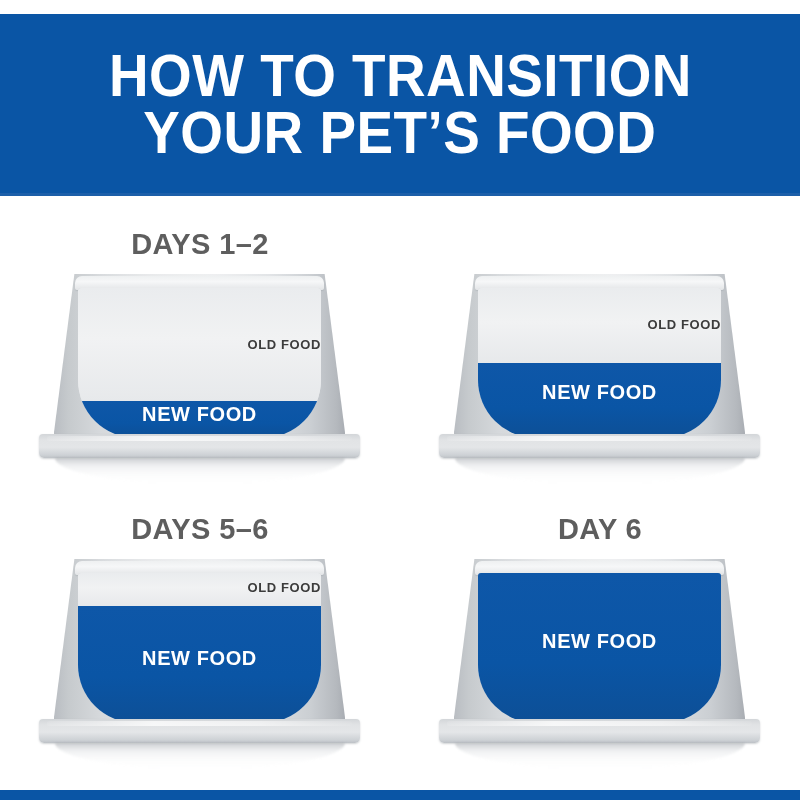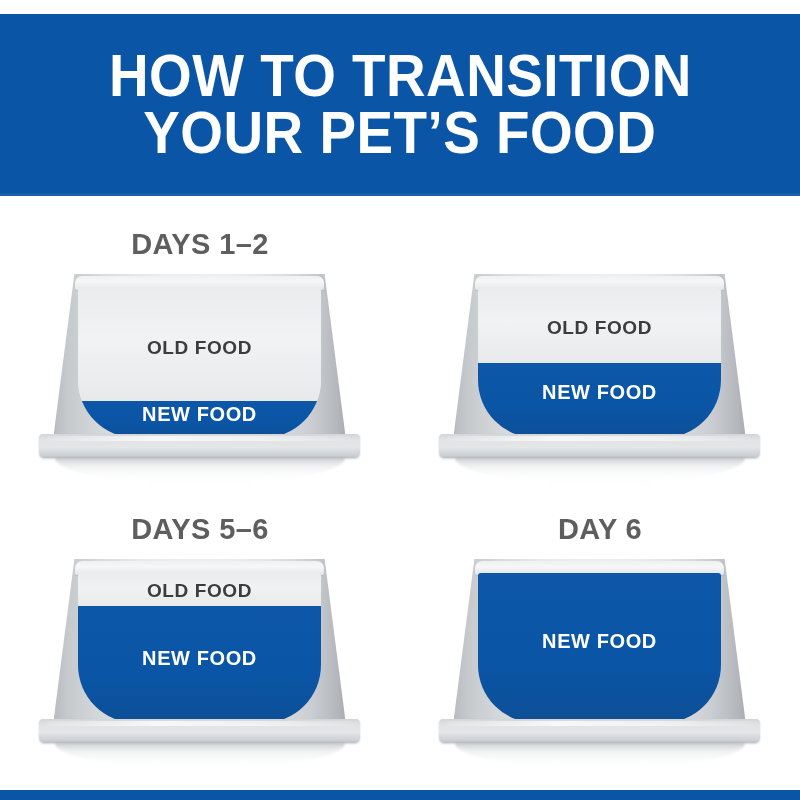--- a/index.html
+++ b/index.html
@@ -176,21 +176,22 @@
     position: absolute;
     left: 0;
     width: 100%;
     text-align: center;
     font-weight: 700;
     letter-spacing: 0.6px;
     white-space: nowrap;
   }
   .label-old {
     color: #3c3c3c;
-    font-size: 19px;
+    font-size: 13px;
+    text-align: right;
   }
   .label-new {
     color: #ffffff;
     font-size: 20px;
   }
 
   
   .bowl-base {
     position: absolute;
     left: 2px;

